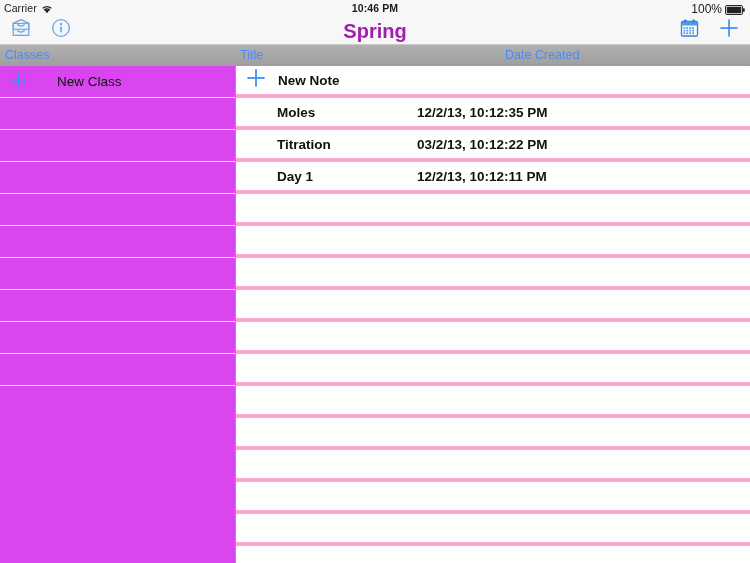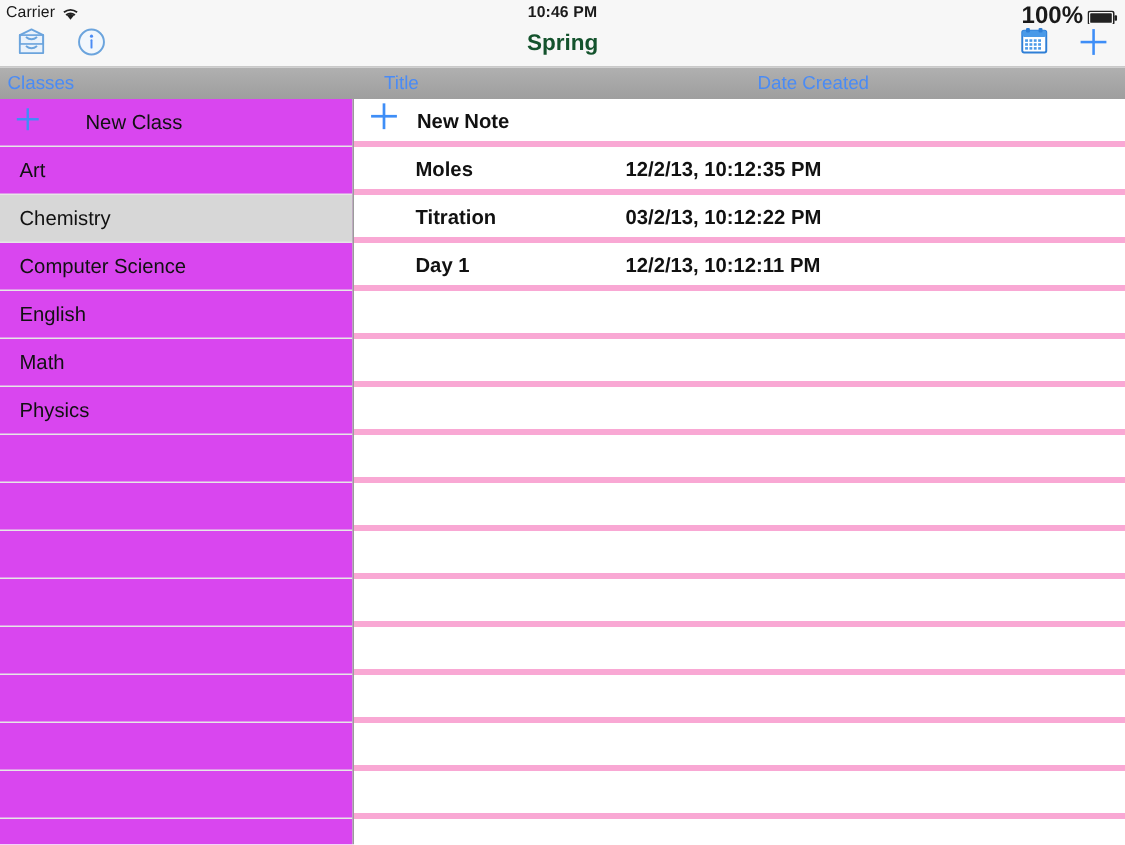--- a/index.html
+++ b/index.html
@@ -21,49 +21,49 @@
   .status-left { position:absolute; left:4px; top:2px; display:flex; align-items:center; gap:4px; }
   .status-carrier { font-size: 10.5px; letter-spacing:.1px; }
   .wifi-icon { display:inline-block; width:12px; height:10px; position:relative; top:1px; }
   .status-center {
     position:absolute; left:0; width:750px; top:2px;
     text-align:center; font-size:10.5px; font-weight:bold; letter-spacing:.1px;
   }
   .status-right {
     position:absolute; right:5px; top:2px; display:flex; align-items:center; gap:3px;
   }
-  .battery-pct { font-size:16px; font-weight:bold;text-align:right; }
+  .battery-pct { font-size:12px; font-weight:normal;text-align:right; }
   .battery-icon { display:inline-block; width:20px; height:10px; position:relative; top:1px; }
 
   
   .nav-bar {
     position:absolute; top:16px; left:0; width:750px; height:28px;
     background:#f7f7f7;
   }
   .nav-title {
     position:absolute; left:0; width:750px; top:4px; text-align:center;
-    font-size:15px; font-weight:bold; color:#14532d;
+    font-size:20px; font-weight:bold; color:#a21caf;
   }
   .nav-left { position:absolute; left:8px; top:1px; display:flex; gap:14px; align-items:center; }
   .nav-right { position:absolute; right:8px; top:1px; display:flex; gap:14px; align-items:center; }
   .nav-btn { width:26px; height:26px; display:flex; align-items:center; justify-content:center; cursor:pointer; }
 
   
   .col-header {
     position:absolute; top:44px; left:0; width:750px; height:22px;
     background: linear-gradient(to bottom, #b0b0b0 0%, #a6a6a6 55%, #9e9e9e 100%);
     border-top: 1px solid #c9c9c9;
   }
   .col-header-label {
     position:absolute; top:3px;
     font-size:12.5px; color:#4a8bf5; font-weight:normal;
     white-space:nowrap;
   }
   .col-classes { left:5px; }
-  .col-title   { left:256px; }
+  .col-title   { left:240px; }
   .col-date    { left:505px; }
 
   
   .panes { position:absolute; top:66px; left:0; width:750px; height:497px; }
   .pane-left {
     position:absolute; left:0; top:0; width:235px; height:497px; background:#d946ef;
   }
   .pane-divider {
     position:absolute; left:235px; top:0; width:1px; height:497px; background:#9b9b9b;
   }
@@ -196,40 +196,20 @@
     <div class="pane-left">
       <div class="row action">
         <span class="plus-class">
           <svg width="17" height="17" viewBox="0 0 17 17">
             <rect x="7.7" y="1.2" width="1.6" height="14.6" fill="#3e8ef7"></rect>
             <rect x="1.2" y="7.7" width="14.6" height="1.6" fill="#3e8ef7"></rect>
           </svg>
         </span>
         <span class="newclass-label">New Class</span>
       </div>
-      <div id="class-rows">
-          <div class="row">
-            <span class="row-label">Art</span>
-          </div>
-          <div class="row selected">
-            <span class="row-label">Chemistry</span>
-          </div>
-          <div class="row">
-            <span class="row-label">Computer Science</span>
-          </div>
-          <div class="row">
-            <span class="row-label">English</span>
-          </div>
-          <div class="row">
-            <span class="row-label">Math</span>
-          </div>
-          <div class="row">
-            <span class="row-label">Physics</span>
-          </div>
-        </div>
       <div id="class-empty-rows">
           <div class="row"></div>
           <div class="row"></div>
           <div class="row"></div>
           <div class="row"></div>
           <div class="row"></div>
           <div class="row"></div>
           <div class="row"></div>
           <div class="row"></div>
           <div class="row"></div>

